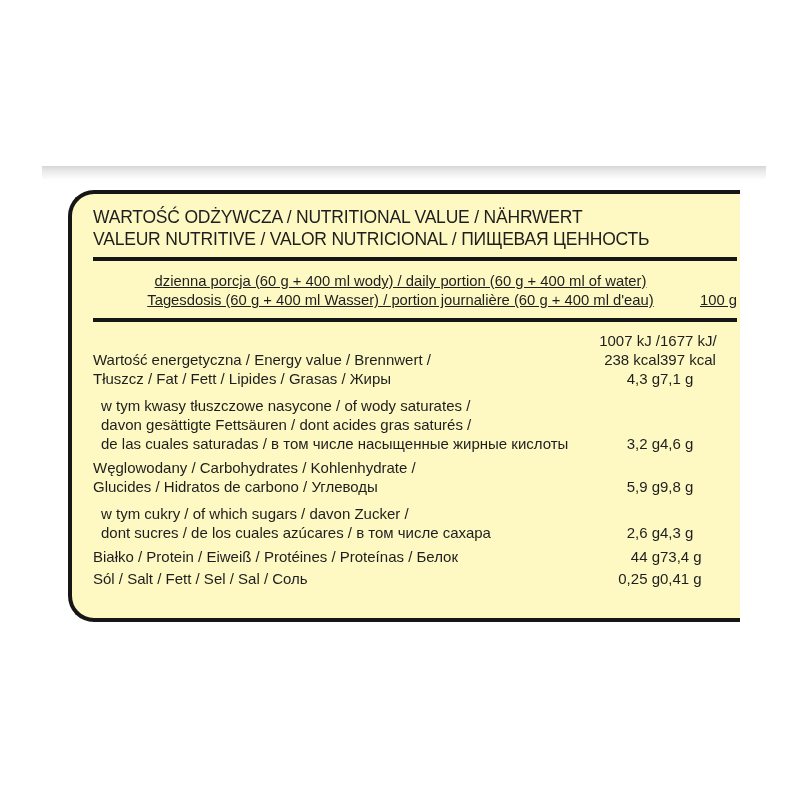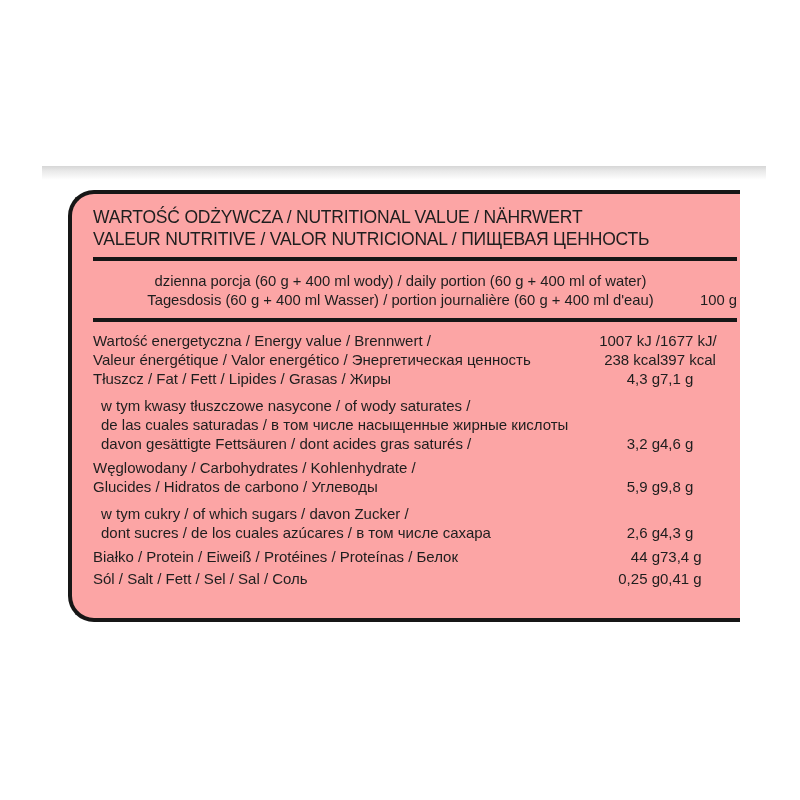--- a/index.html
+++ b/index.html
@@ -22,21 +22,21 @@
 
   
   .panel {
     position: absolute;
     left: 68px; top: 190px;
     width: 672px; height: 432px;
     box-sizing: border-box;
     border: 4px solid #161616;
     border-right: 0;
     border-radius: 26px 0 0 26px;
-    background: #fca5a5;
+    background: #fef9c3;
   }
   .panel-inner {
     box-sizing: border-box;
     width: 100%; height: 100%;
     padding: 13px 3px 0 21px;
   }
 
   .hdr {
     font-size: 17.5px;
     line-height: 21.5px;
@@ -50,20 +50,21 @@
   }
   .rule-1 { margin-top: 7px; }
   .rule-2 { margin-top: 7px; }
 
   .portion {
     margin-top: 11px;
     display: flex;
     align-items: flex-end;
     font-size: 14.8px;
     line-height: 19.3px;
+    text-decoration: underline;
   }
   .portion-text {
     flex: 1;
     text-align: center;
     padding-left: 48px;
     white-space: nowrap;
   }
   .portion-col {
     width: 77px;
     text-align: right;
@@ -110,21 +111,20 @@
       <div class="portion-col">100 g</div>
     </div>
 
     <div class="rule rule-2"></div>
 
     <div class="rows">
 
       <div class="row">
         <div class="lbl">
           <div>Wartość energetyczna / Energy value / Brennwert /</div>
-          <div>Valeur énergétique / Valor energético / Энергетическая ценность</div>
         </div>
         <div class="v1">
           <div>1007 kJ /</div>
           <div>238 kcal</div>
         </div>
         <div class="v2">
           <div>1677 kJ/</div>
           <div>397 kcal</div>
         </div>
       </div>
@@ -133,22 +133,22 @@
         <div class="lbl">
           <div>Tłuszcz / Fat / Fett / Lipides / Grasas / Жиры</div>
         </div>
         <div class="v1">4,3 g</div>
         <div class="v2">7,1 g</div>
       </div>
 
       <div class="row indent g8">
         <div class="lbl">
           <div>w tym kwasy tłuszczowe nasycone / of wody saturates /</div>
+          <div>davon gesättigte Fettsäuren / dont acides gras saturés /</div>
           <div>de las cuales saturadas / в том числе насыщенные жирные кислоты</div>
-          <div>davon gesättigte Fettsäuren / dont acides gras saturés /</div>
         </div>
         <div class="v1">3,2 g</div>
         <div class="v2">4,6 g</div>
       </div>
 
       <div class="row g5">
         <div class="lbl">
           <div>Węglowodany / Carbohydrates / Kohlenhydrate /</div>
           <div>Glucides / Hidratos de carbono / Углеводы</div>
         </div>

